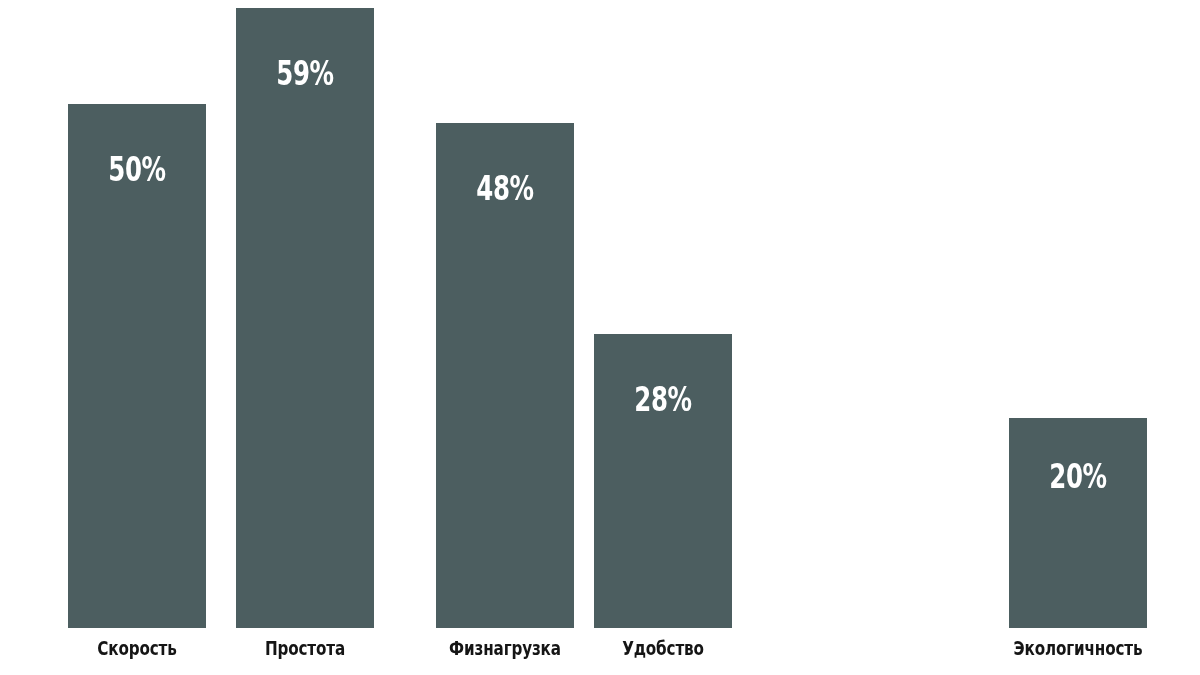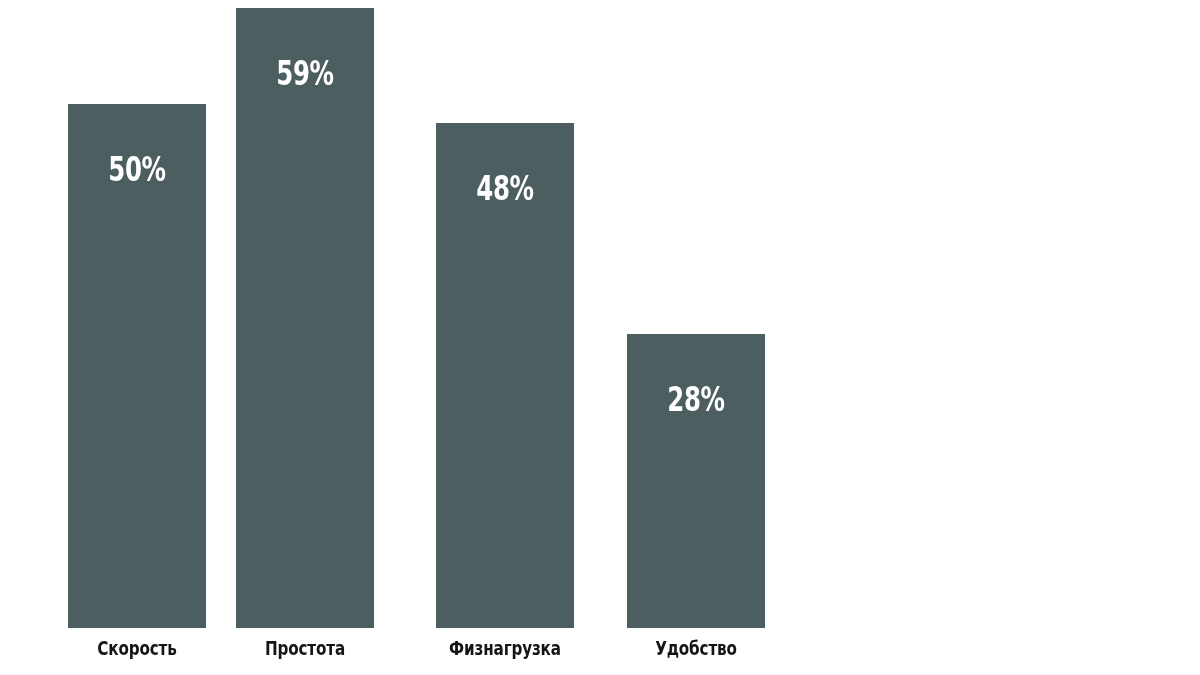--- a/index.html
+++ b/index.html
@@ -96,22 +96,27 @@
       <div class="bar-value" style="top:56px;">59%</div>
       <div class="bar-label">Простота</div>
     </div>
 
     <div class="bar-group" style="left:436px;text-decoration:underline;">
       <div class="bar-rect" style="height:505px;"></div>
       <div class="bar-value" style="top:171px;">48%</div>
       <div class="bar-label">Физнагрузка</div>
     </div>
 
-    <div class="bar-group" style="left:627px;">
+    <div class="bar-group" style="left:594px;">
       <div class="bar-rect" style="height:294px;"></div>
       <div class="bar-value" style="top:382px;">28%</div>
       <div class="bar-label">Удобство</div>
     </div>
 
 
+    <div class="bar-group" style="left:1009px;">
+      <div class="bar-rect" style="height:210px;"></div>
+      <div class="bar-value" style="top:459px;">20%</div>
+      <div class="bar-label">Экологичность</div>
+    </div>
 
   </div>
 </div>
 
 </body></html>

